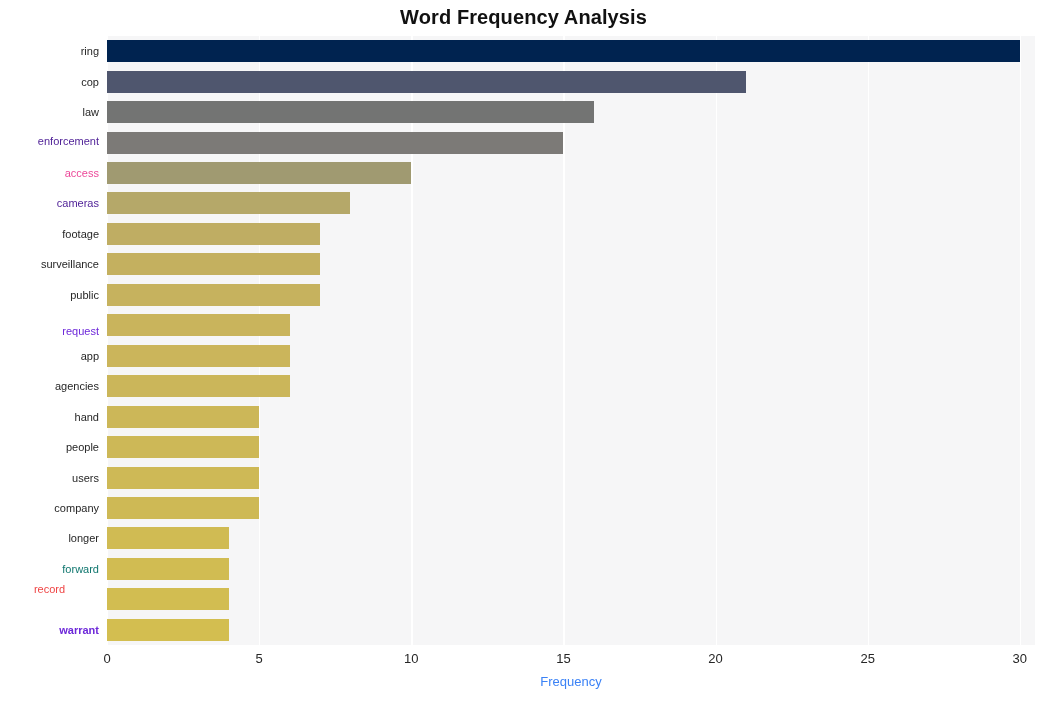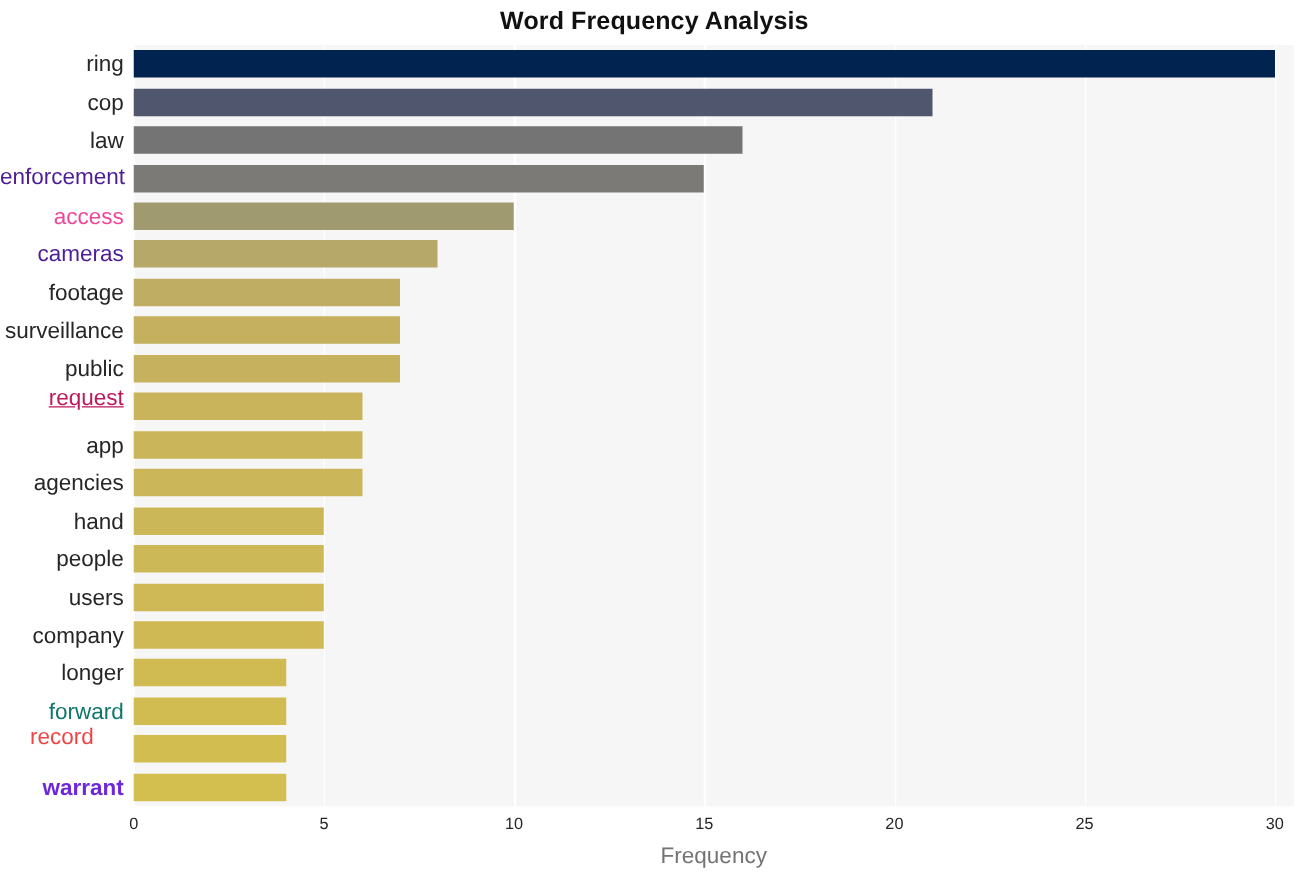--- a/index.html
+++ b/index.html
@@ -77,21 +77,21 @@
     left: 0;
     top: 36px;
     width: 99px;
     height: 609px;
   }
   .ylabel {
     position: absolute;
     right: 0;
     width: 99px;
     text-align: right;
-    font-size: 18px;
+    font-size: 11px;
     color: #262626;
     line-height: 16px;
   }
 
   
   #xticks-layer {
     position: absolute;
     left: 107px;
     top: 645px;
     width: 928px;
@@ -104,22 +104,22 @@
     font-size: 13px;
     color: #262626;
     white-space: nowrap;
   }
   #xaxis-title {
     position: absolute;
     left: 107px;
     top: 674px;
     width: 928px;
     text-align: center;
-    font-size: 18px;
-    color: #737373;
+    font-size: 13px;
+    color: #3b82f6;
   }
 </style>
 </head>
 <body>
 
 <div id="figure">
 
   <div id="chart-title">Word Frequency Analysis</div>
 
   <div id="plot-area" style="background: rgb(246, 246, 247);">
@@ -198,21 +198,21 @@
   <div id="ylabels-layer">
       <div class="ylabel" style="top: 7.225px; color: rgb(38, 38, 38);">ring</div>
       <div class="ylabel" style="top: 37.675px; color: rgb(38, 38, 38);">cop</div>
       <div class="ylabel" style="top: 68.125px; color: rgb(38, 38, 38); padding-left: 44px;">law</div>
       <div class="ylabel" style="top: 97px; color: #4c1d95;">enforcement</div>
       <div class="ylabel" style="top: 129.025px; color: #ec4899;">access</div>
       <div class="ylabel" style="top: 159.475px; color: #4c1d95;">cameras</div>
       <div class="ylabel" style="top: 189.925px; color: rgb(38, 38, 38);">footage</div>
       <div class="ylabel" style="top: 220.375px; color: rgb(38, 38, 38);">surveillance</div>
       <div class="ylabel" style="top: 250.825px; color: rgb(38, 38, 38);">public</div>
-      <div class="ylabel" style="top: 274px; color: #be185d; text-decoration: underline;">request</div>
+      <div class="ylabel" style="top: 287px; color: #6d28d9;">request</div>
       <div class="ylabel" style="top: 311.725px; color: rgb(38, 38, 38);">app</div>
       <div class="ylabel" style="top: 342.175px; color: rgb(38, 38, 38);">agencies</div>
       <div class="ylabel" style="top: 372.625px; color: rgb(38, 38, 38);">hand</div>
       <div class="ylabel" style="top: 403.075px; color: rgb(38, 38, 38);">people</div>
       <div class="ylabel" style="top: 433.525px; color: rgb(38, 38, 38);">users</div>
       <div class="ylabel" style="top: 463.975px; color: rgb(38, 38, 38);">company</div>
       <div class="ylabel" style="top: 494.425px; color: rgb(38, 38, 38);">longer</div>
       <div class="ylabel" style="top: 524.875px; color: #0f766e;">forward</div>
       <div class="ylabel" style="top: 545px; color: #ef4444; text-align: center;">record</div>
       <div class="ylabel" style="top: 585.775px; color: #6d28d9; font-weight: bold;">warrant</div>

